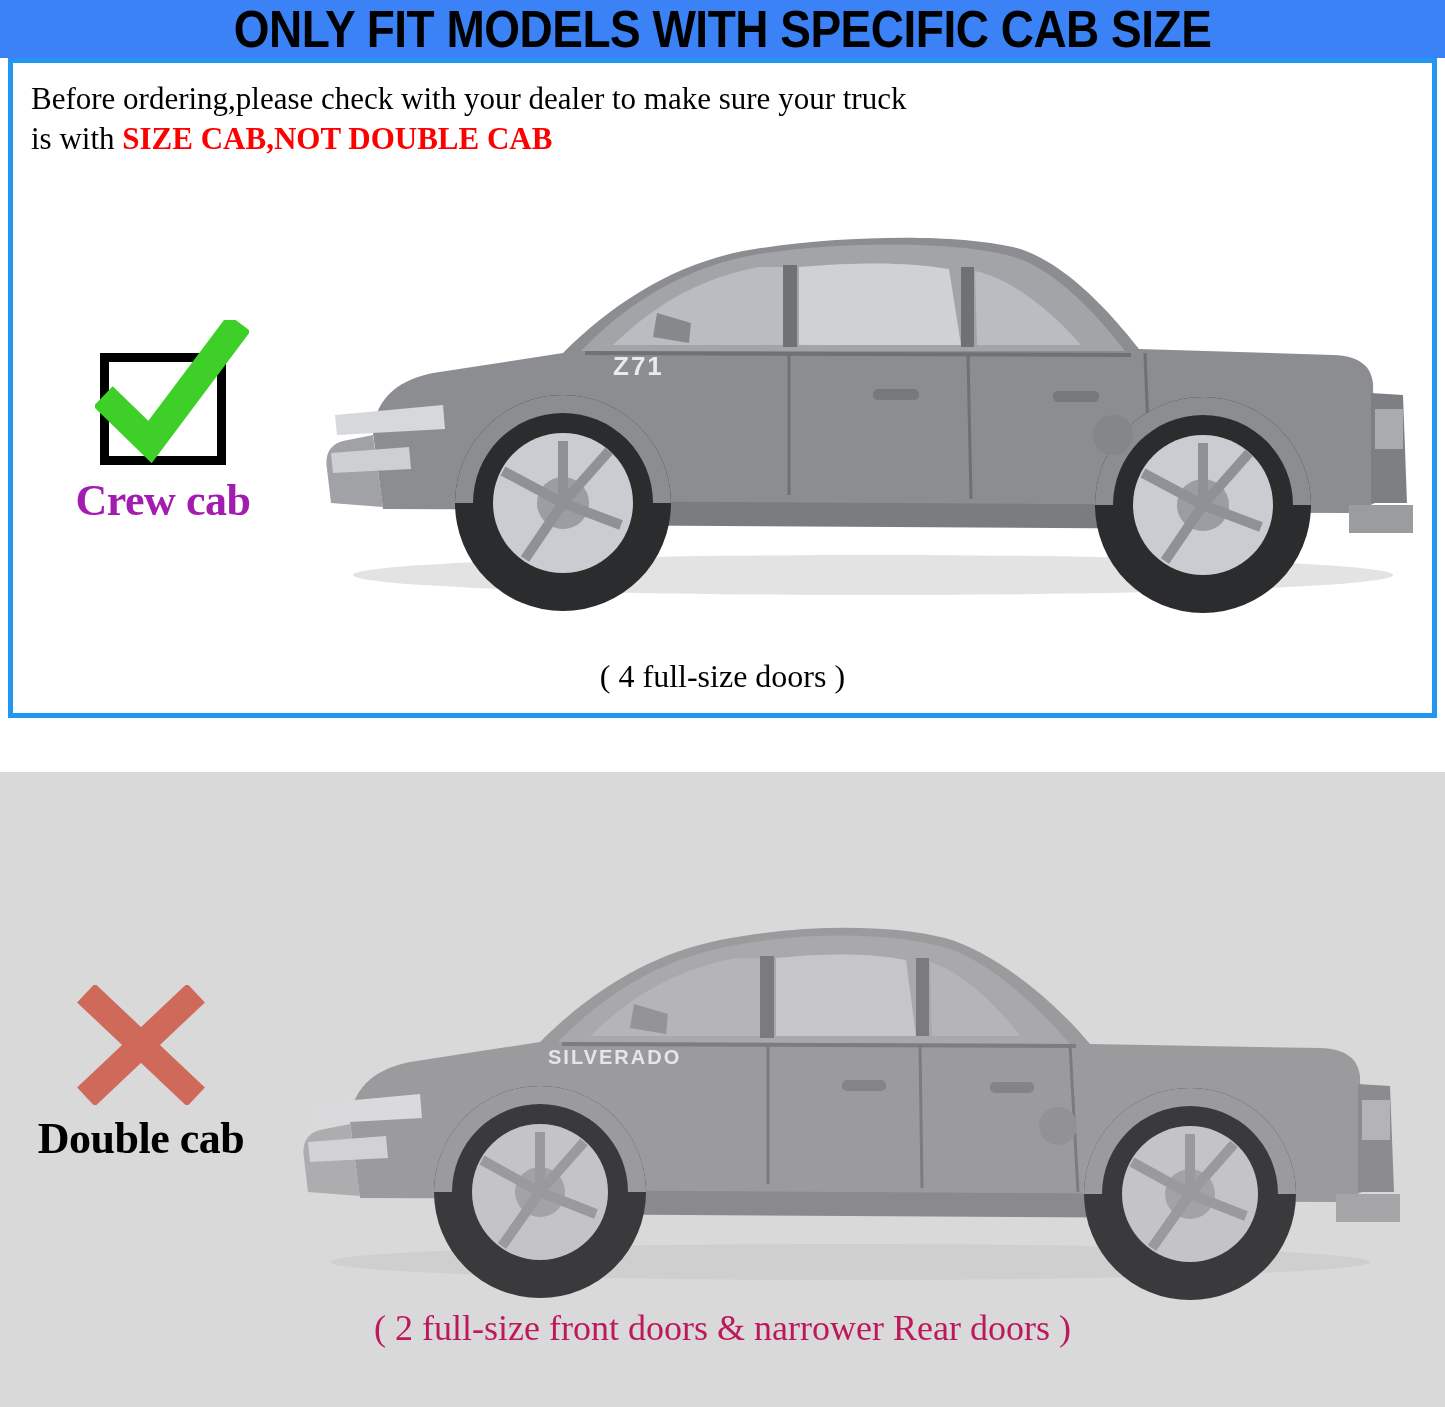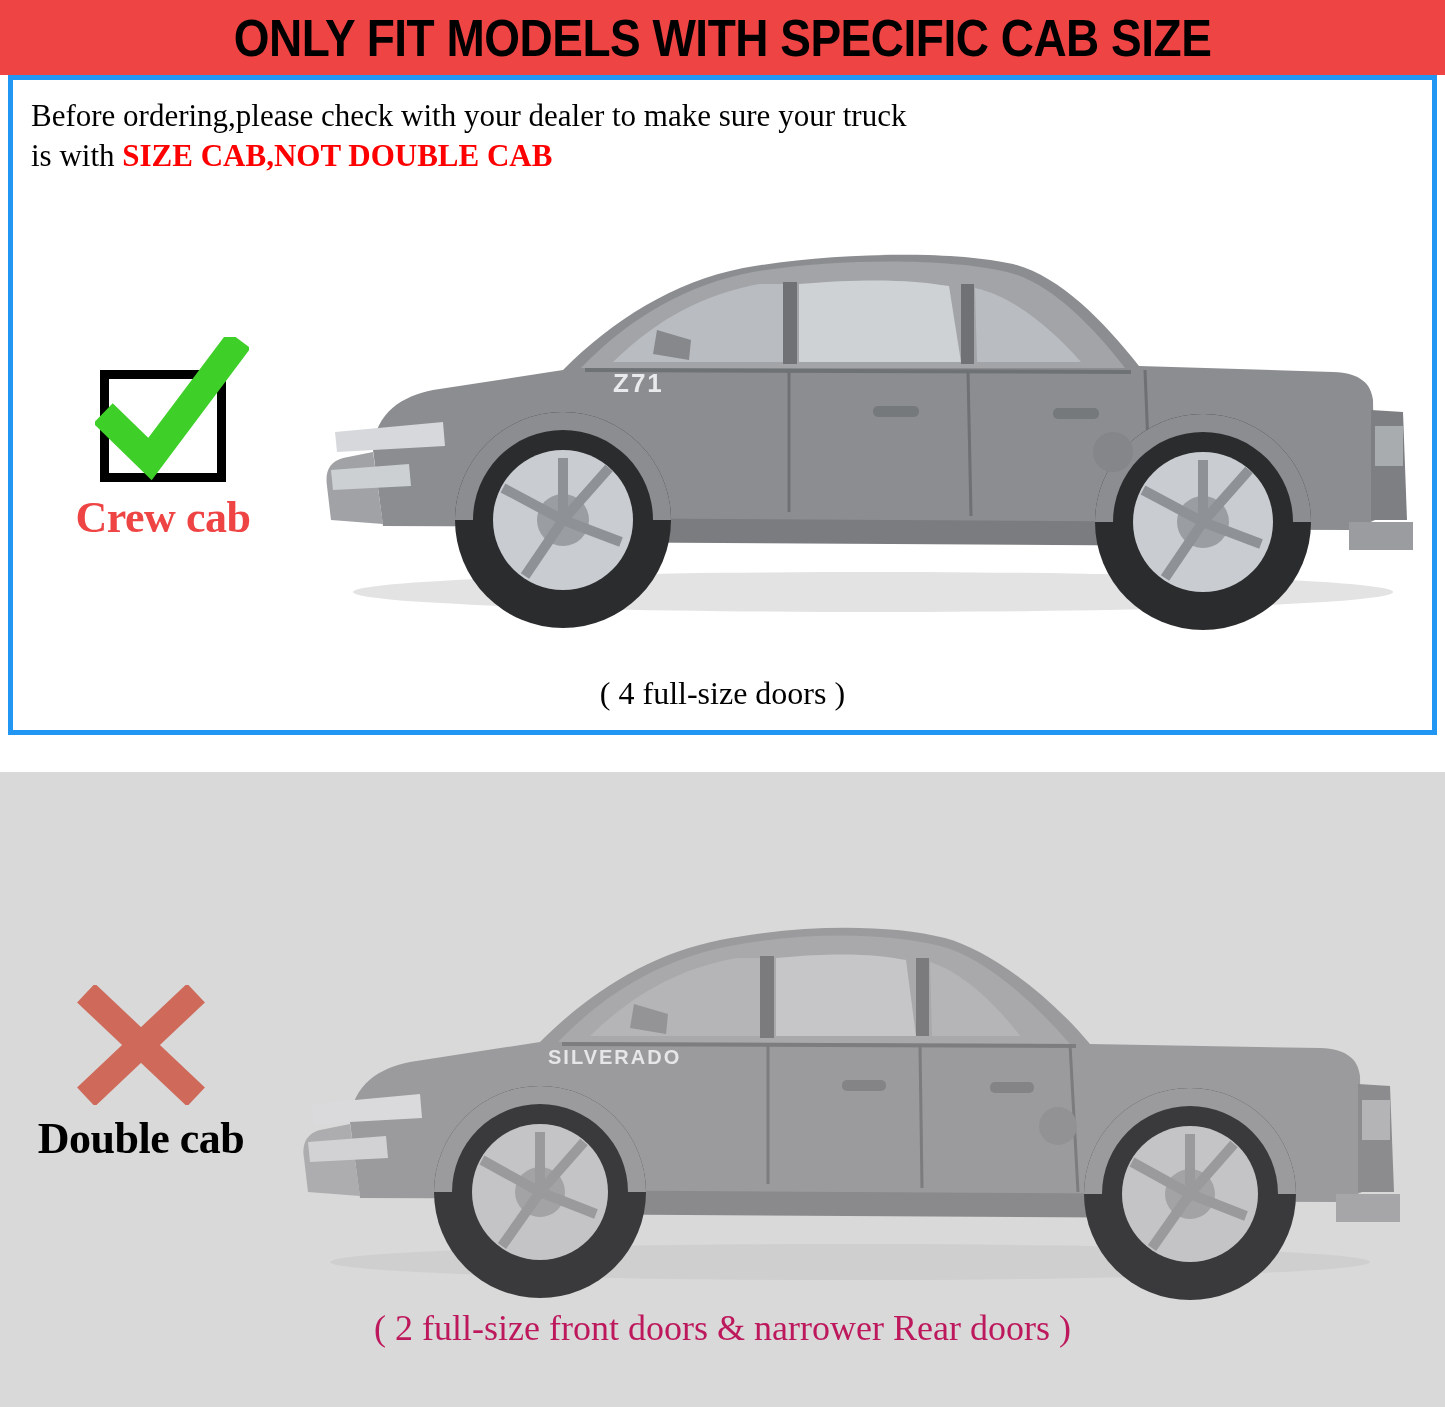--- a/index.html
+++ b/index.html
@@ -11,25 +11,25 @@
   body {
     width: 1445px;
     height: 1407px;
     font-family: "Liberation Serif", serif;
     overflow: hidden;
     position: relative;
   }
 
   
   .headline {
-    height: 75px;
+    height: 58px;
     display: flex;
     align-items: center;
     justify-content: center;
-    background: #ef4444;
+    background: #3b82f6;
     text-align: center;
   }
   .headline-text {
     font-family: "Liberation Sans", sans-serif;
     font-weight: bold;
     font-size: 46px;
     letter-spacing: -0.5px;
     color: #000000;
     white-space: nowrap;
     transform: scaleY(1.12);
@@ -70,21 +70,21 @@
     position: relative;
   }
   .check-mark {
     position: absolute;
     left: -14px;
     top: -42px;
   }
   .badge-label {
     font-size: 44px;
     font-weight: bold;
-    color: #ef4444;
+    color: #a21caf;
     margin-top: 10px;
     letter-spacing: -0.5px;
   }
 
   .x-block {
     position: absolute;
     left: 6px;
     top: 985px;
     width: 270px;
     text-align: center;

